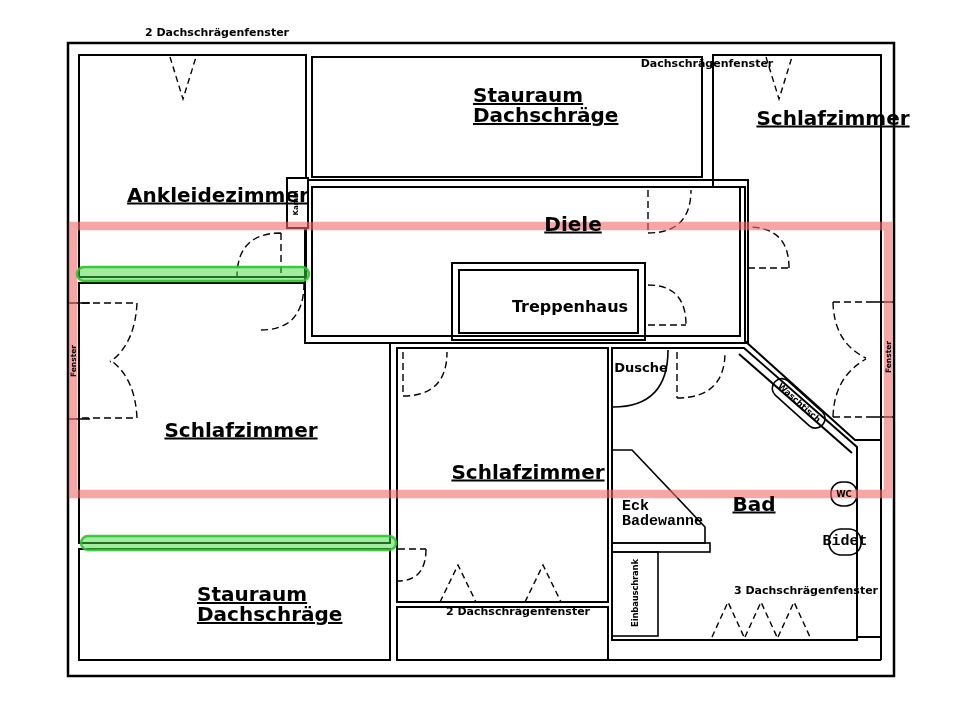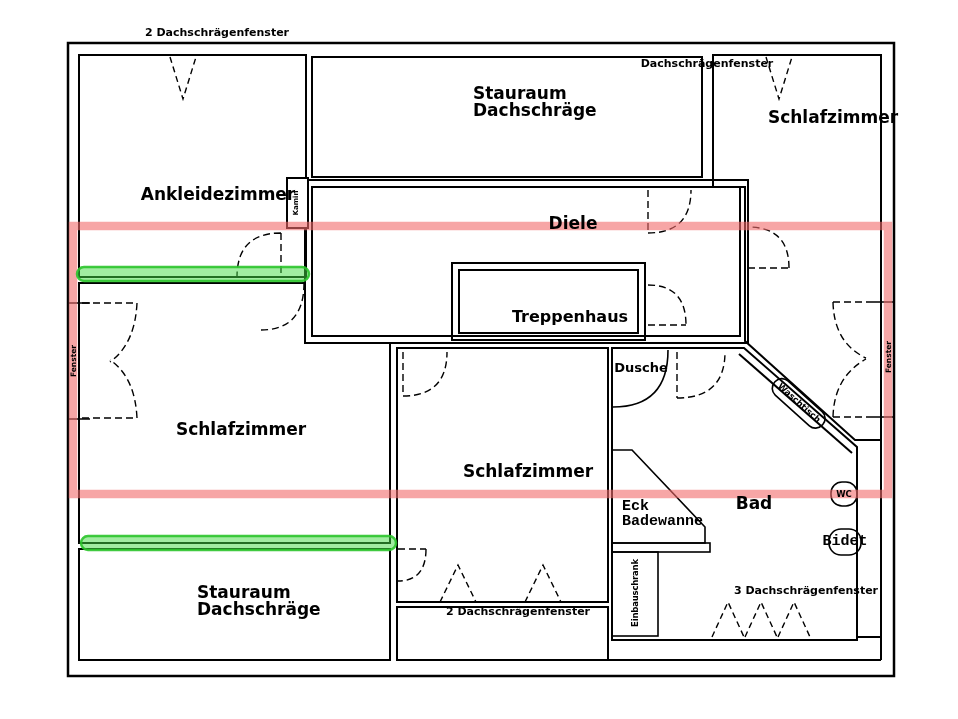--- a/index.html
+++ b/index.html
@@ -15,22 +15,22 @@
   .block {
     position:absolute; font-weight:bold; color:#000; white-space:nowrap; line-height:1.02;
   }
   .block span { display:block; }
   .v  { transform:translate(-50%,-50%) rotate(-90deg); }
   .wt { transform:translate(-50%,-50%) rotate(42deg); }
   .wand-lbl {
     position:absolute; font-weight:normal; font-size:27px; white-space:nowrap;
     font-family:"DejaVu Sans", sans-serif;
   }
-  .f17 { font-size:17px; }
-  .f16 { font-size:16px;margin-top:10px; }
+  .f17 { font-size:20px;text-decoration:underline; }
+  .f16 { font-size:16px; }
   .f11 { font-size:11px; }
   .f10 { font-size:13px; }
   .f9  { font-size:15px;font-family:Liberation Mono, monospace; }
   .f8  { font-size:8.5px; }
   .f75 { font-size:7.5px; }
   .f7  { font-size:7px; }
   .ls  { letter-spacing:-0.2px; }
   .walls   { stroke:#000; fill:none; stroke-width:2; }
   .frame   { stroke:#000; fill:none; stroke-width:2.5; }
   .fixture { stroke:#000; fill:none; stroke-width:1.6; }

